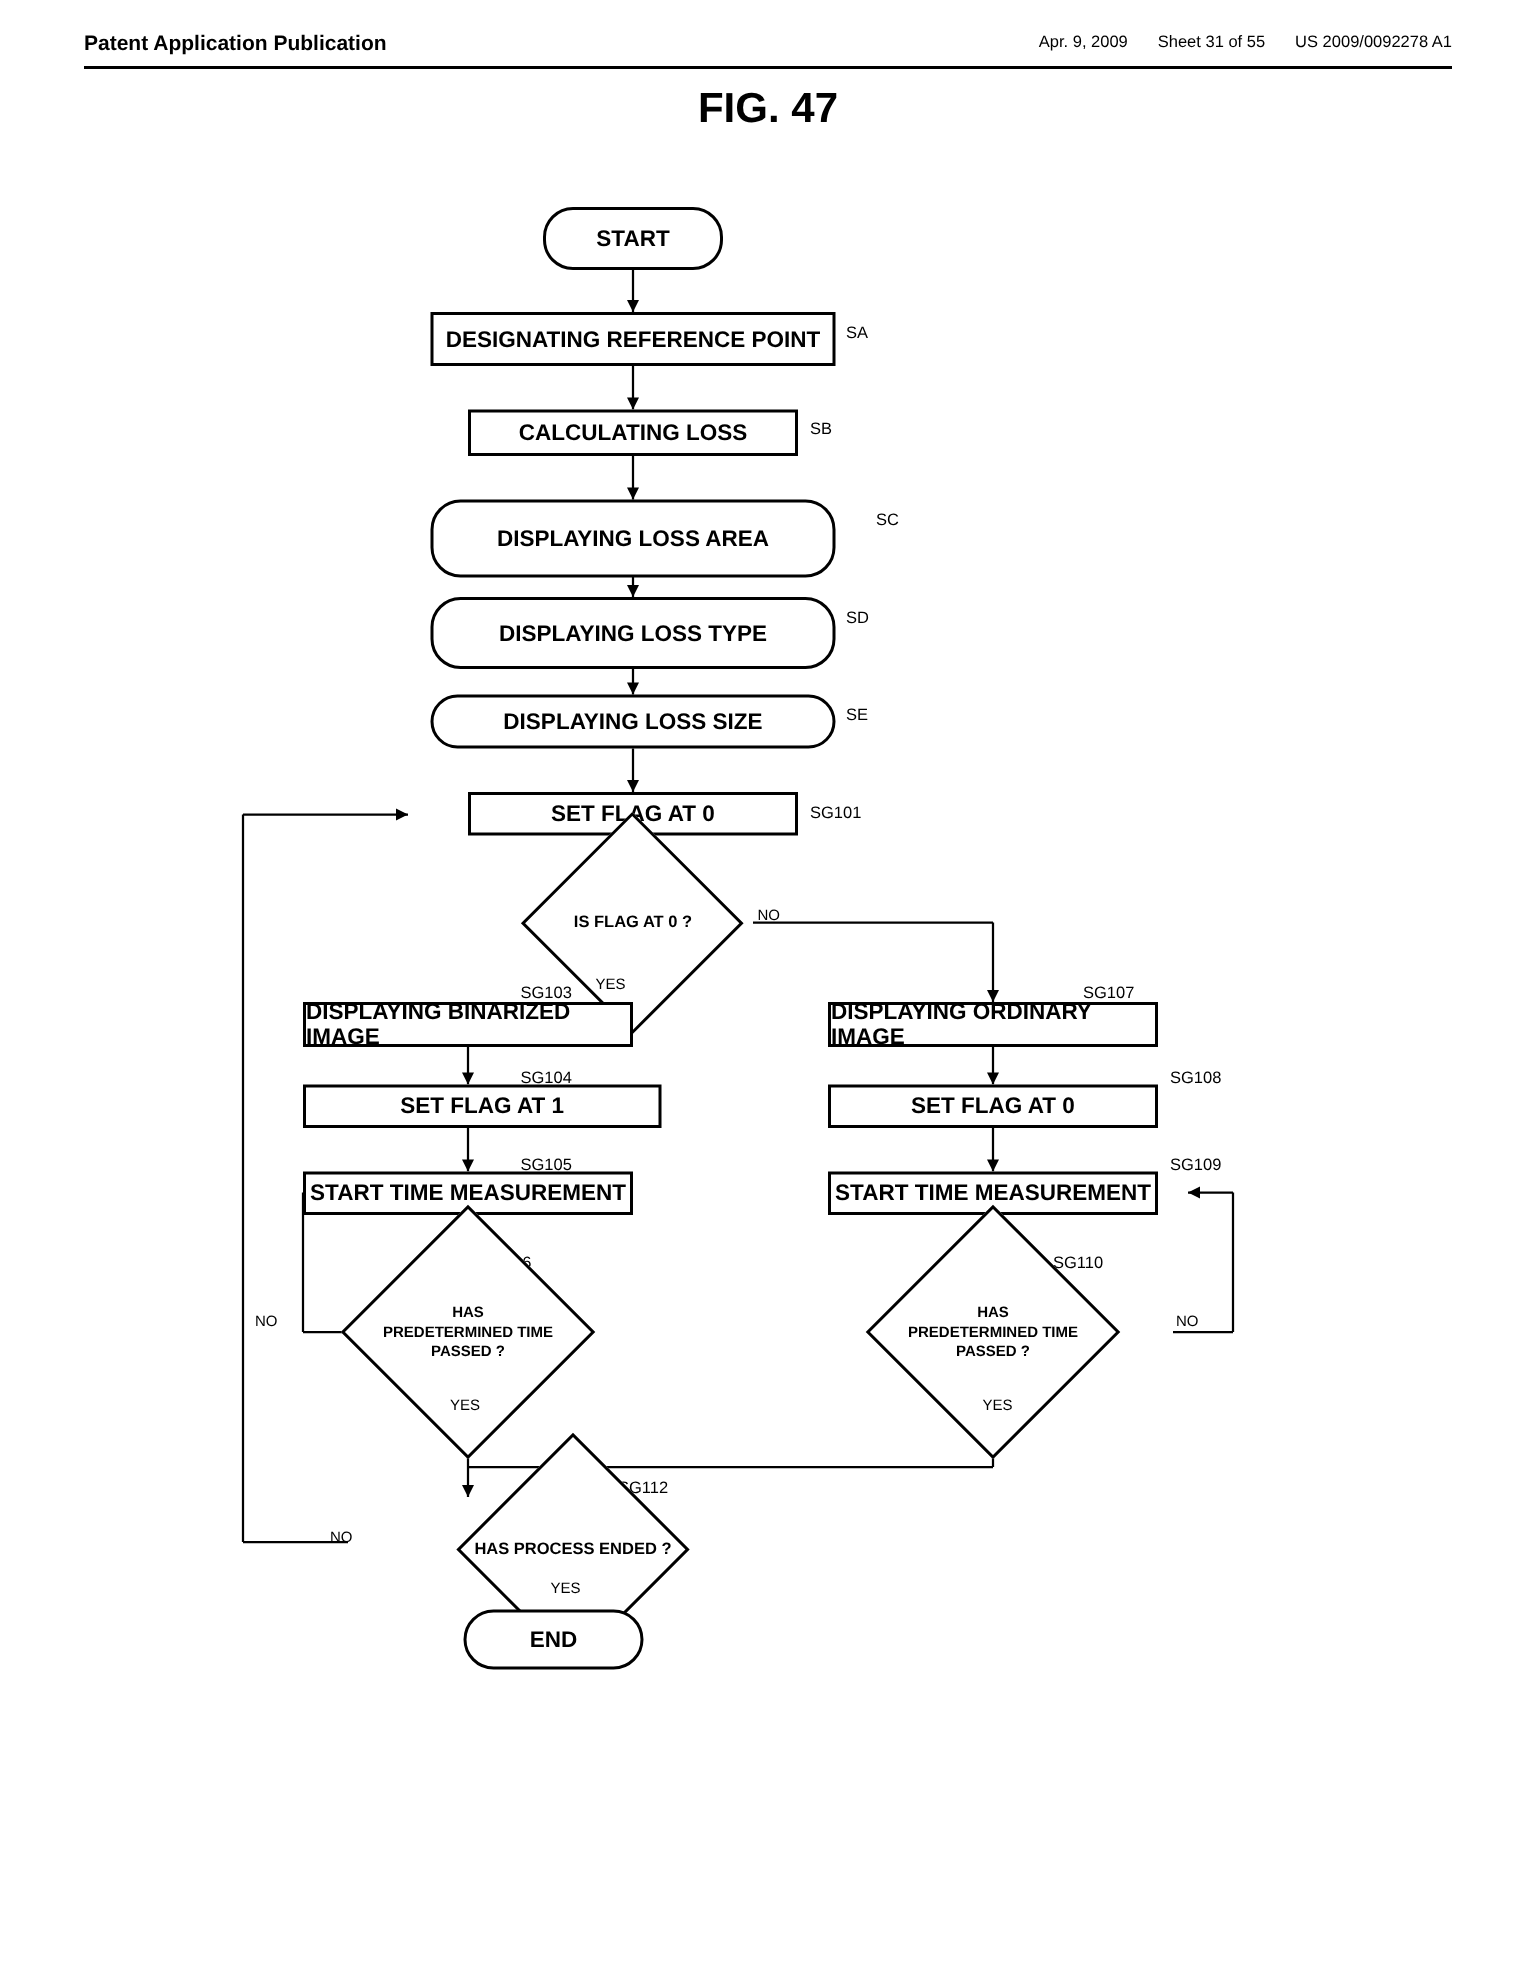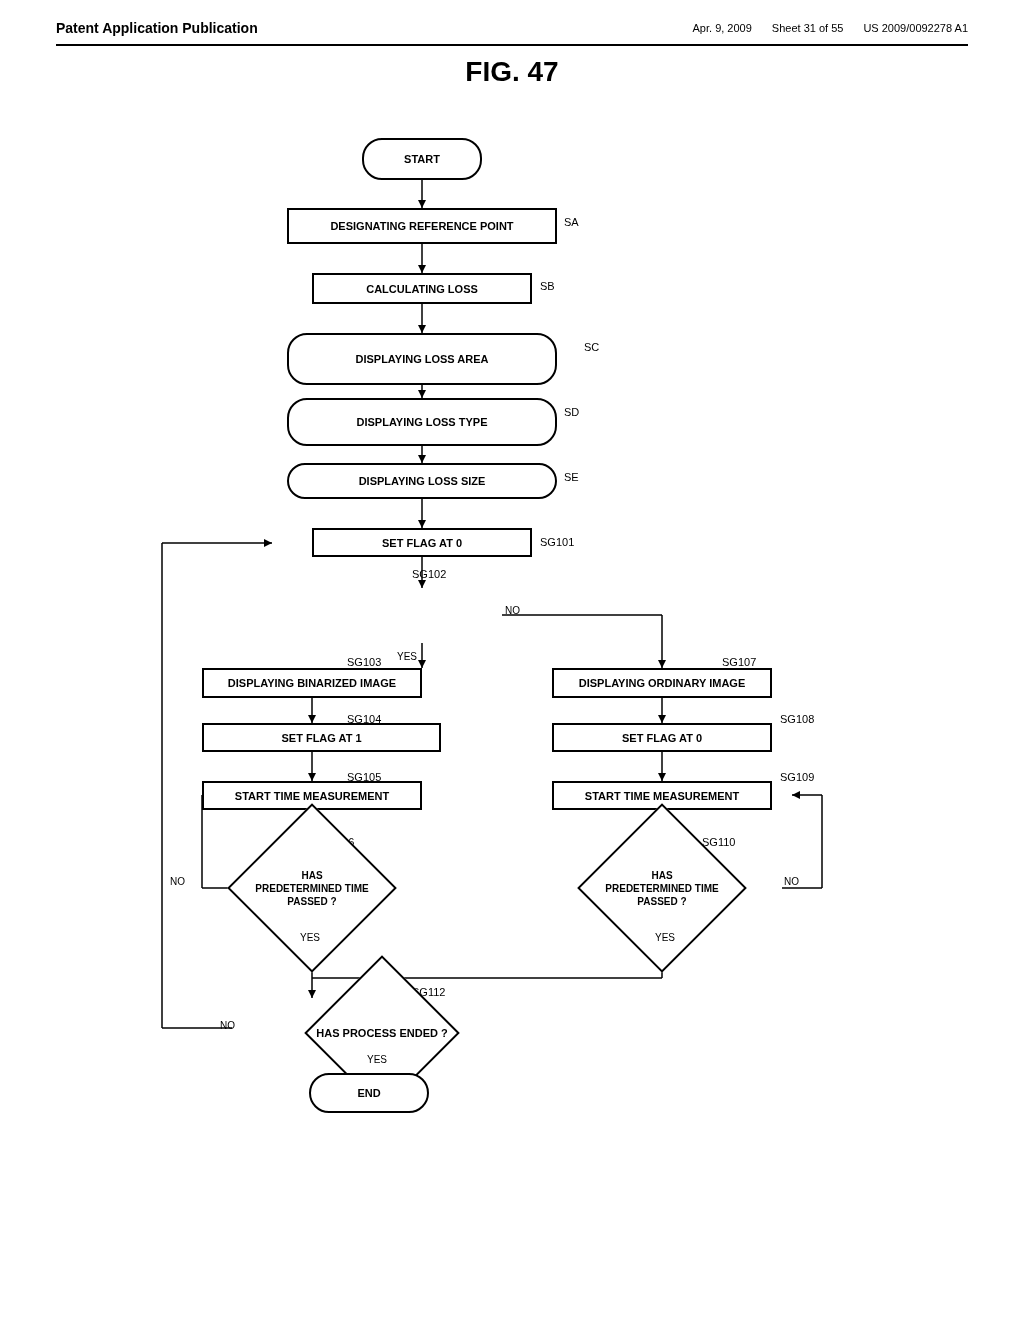--- a/index.html
+++ b/index.html
@@ -54,22 +54,22 @@
       margin: 0 auto;
       height: 1130px;
     }
 
     
     .fc-node {
       position: absolute;
       display: flex;
       align-items: center;
       justify-content: center;
-      text-align: right;
-      font-size: 11px;
+      text-align: left;
+      font-size: 15px;
       font-weight: bold;
       background: #fff;
     }
 
     
     .rect {
       border: 2px solid #000;
     }
 
     
@@ -246,20 +246,26 @@
     </div>
     <span class="node-label" style="left:462px;top:363px;">SE</span>
 
     <div class="fc-node rect" style="left:210px;top:420px;width:220px;height:29px;">
       <span>SET FLAG AT 0</span>
     </div>
     <span class="node-label" style="left:438px;top:428px;">SG101</span>
 
     <span class="node-label" style="left:310px;top:460px;">SG102</span>
 
+    <div class="diamond-wrap" style="left:230px;top:470px;width:180px;height:74px;">
+      <div class="diamond" style="width:180px;height:74px;">
+        <div class="diamond-inner" style="width:105px;height:105px;top:-15px;left:37px;"></div>
+        <span class="diamond-text" style="font-size:11px;">IS FLAG AT 0 ?</span>
+      </div>
+    </div>
 
     <span class="node-label" style="left:295px;top:543px;font-size:10px;">YES</span>
 
     <span class="node-label" style="left:403px;top:497px;font-size:10px;">NO</span>
 
     <span class="node-label" style="left:245px;top:548px;">SG103</span>
 
     <div class="fc-node rect" style="left:100px;top:560px;width:220px;height:30px;">
       <span>DISPLAYING BINARIZED  IMAGE</span>
     </div>

